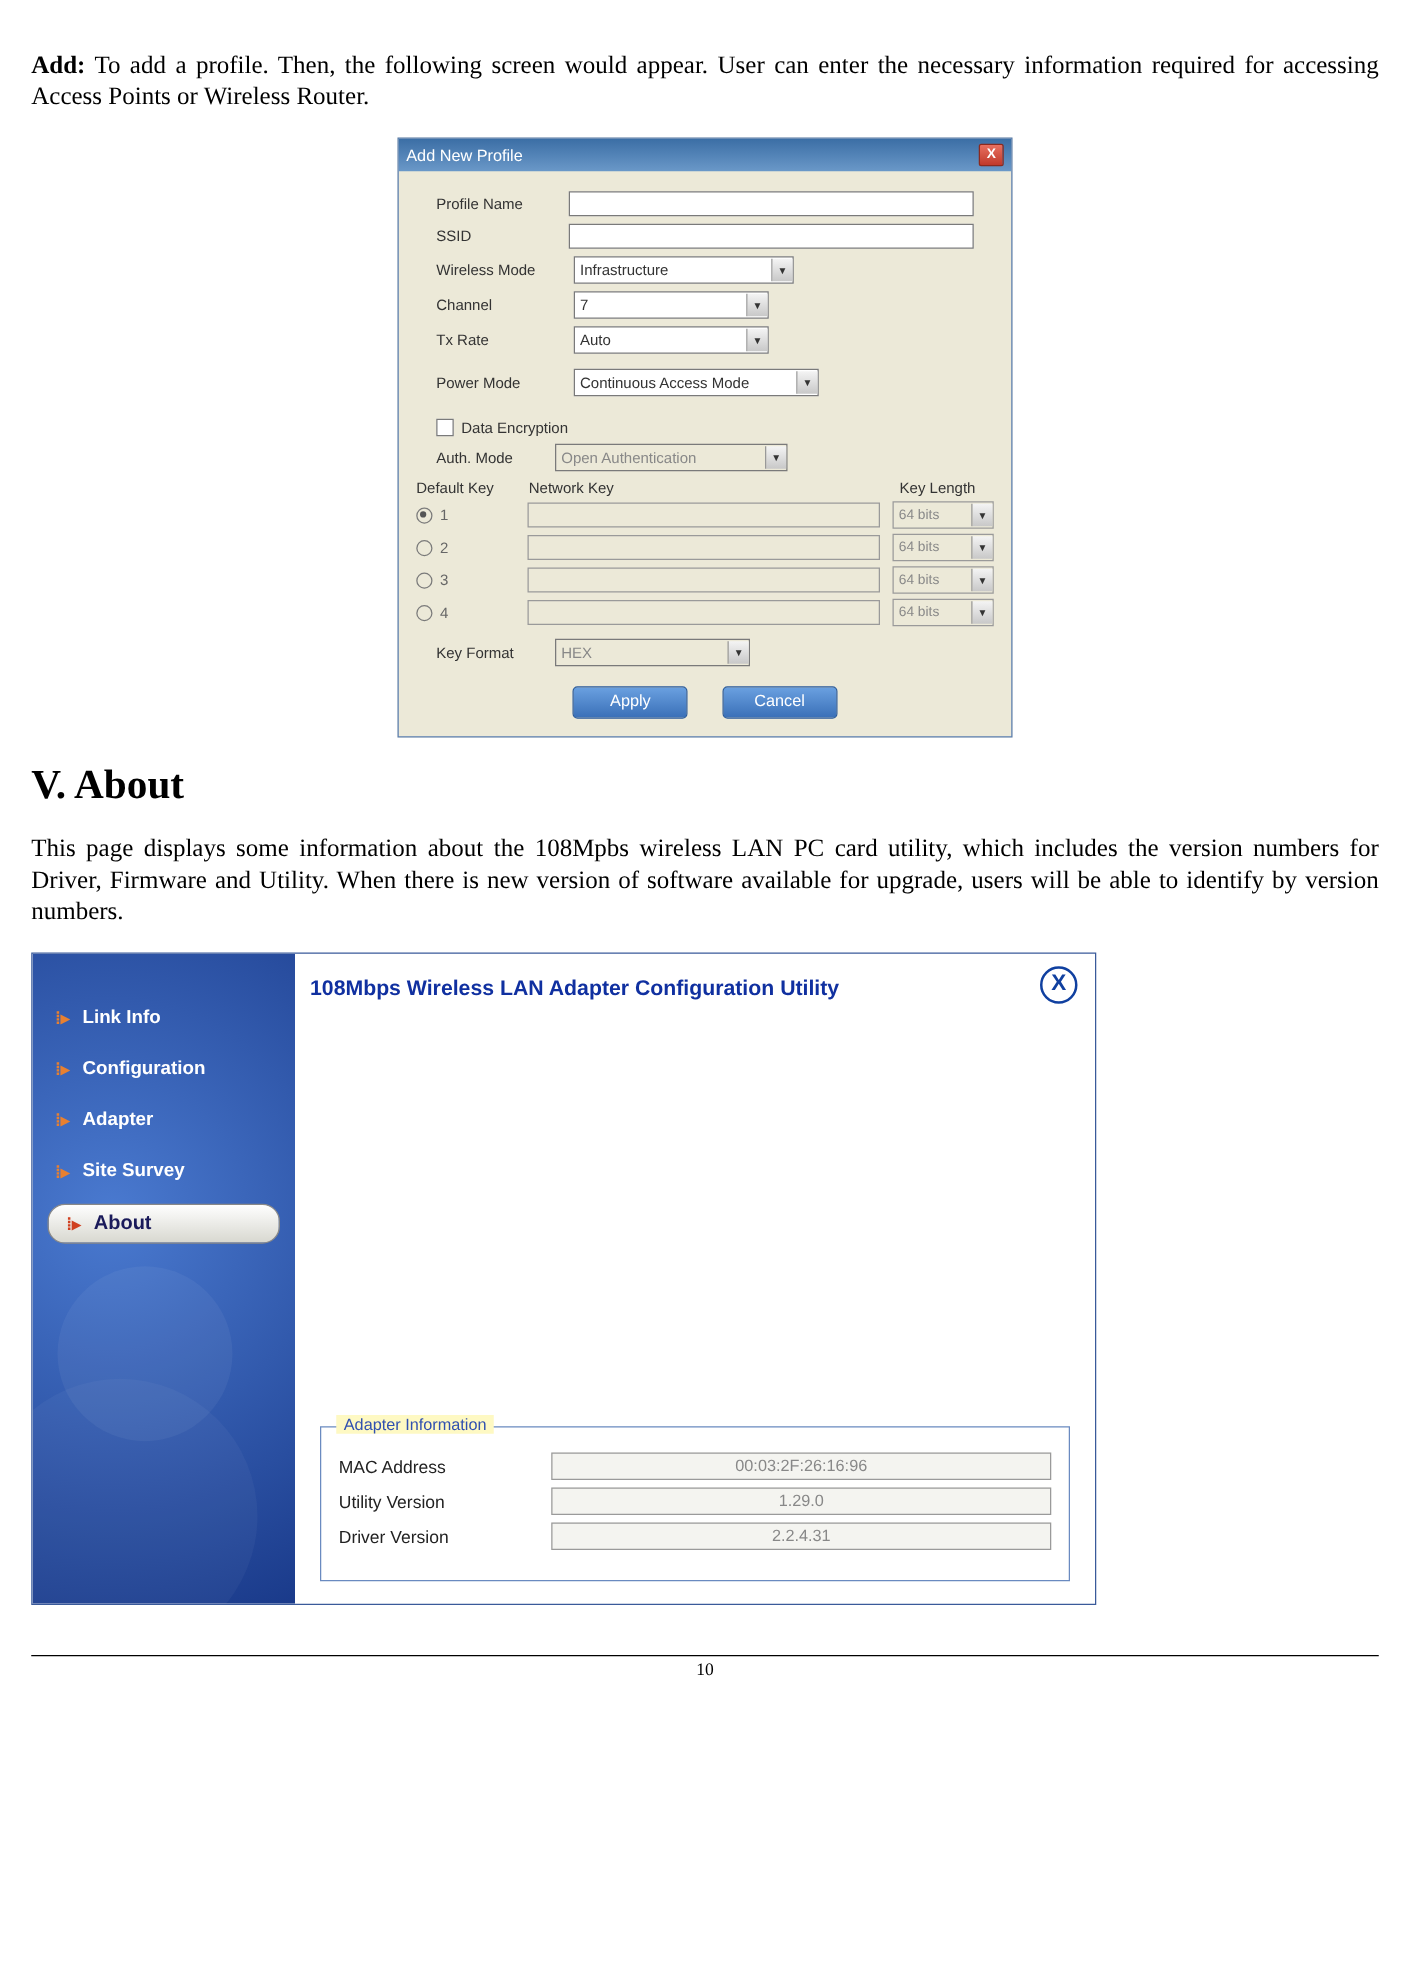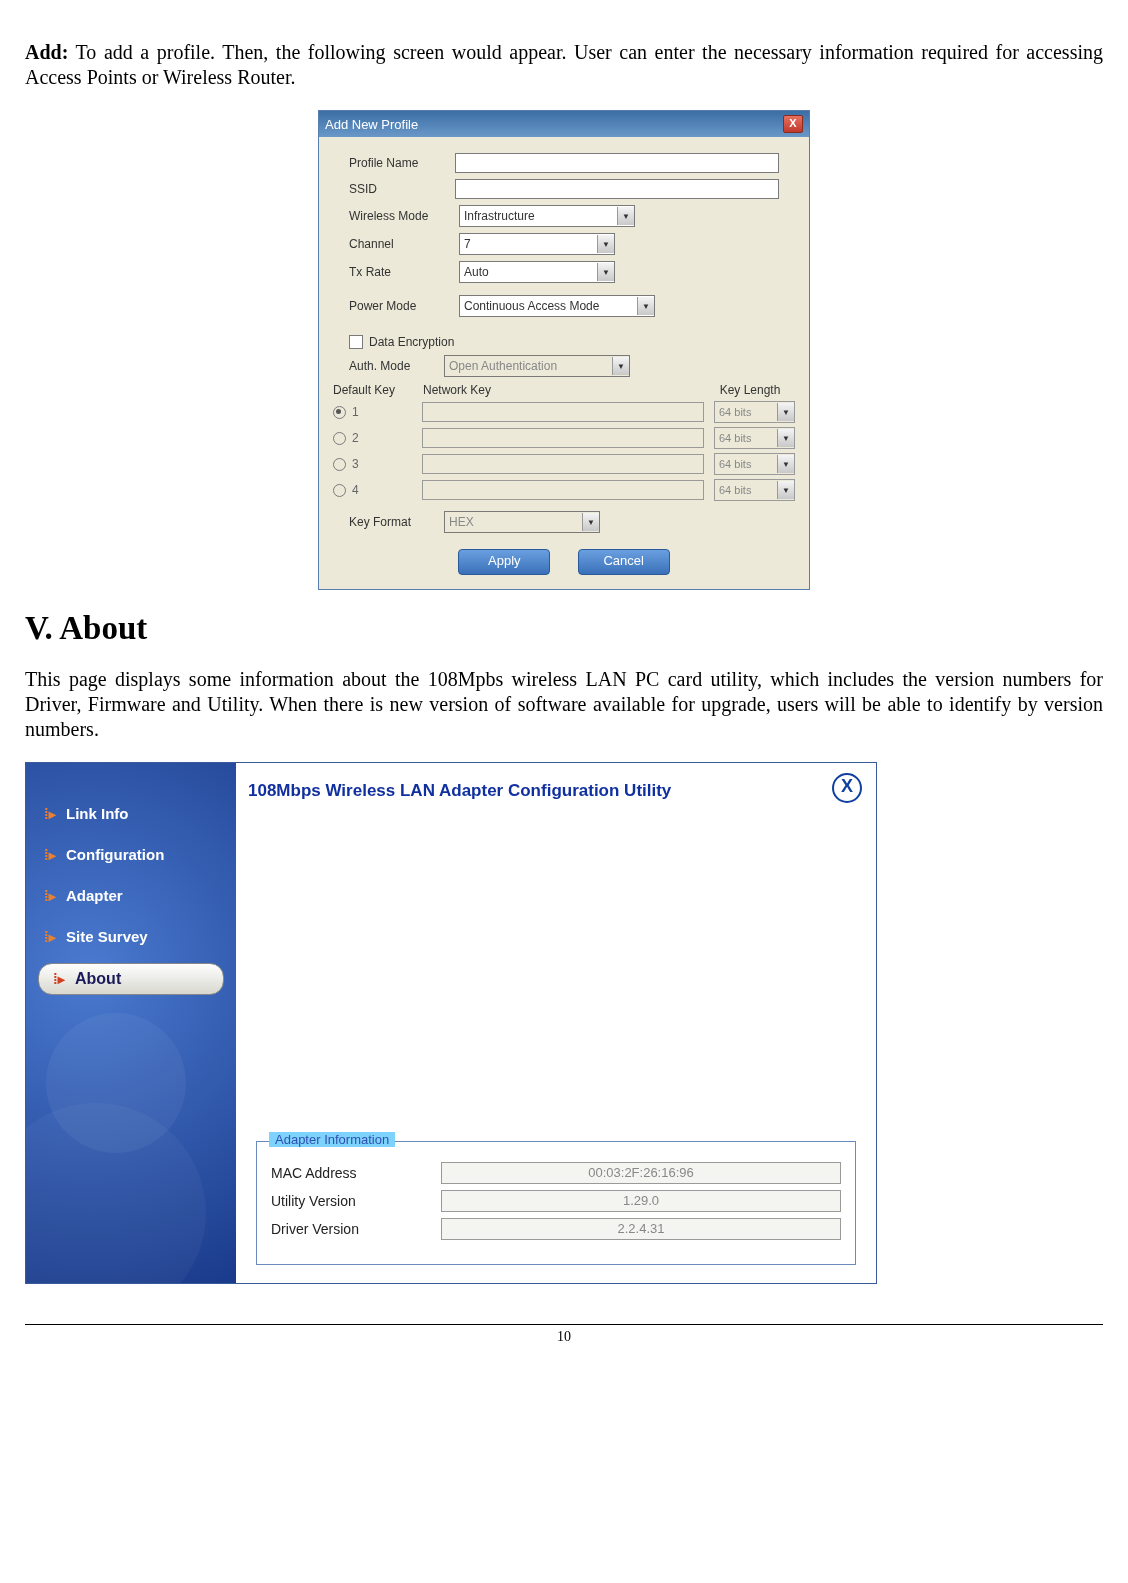--- a/index.html
+++ b/index.html
@@ -273,21 +273,21 @@
     left: 20px;
     right: 20px;
     bottom: 18px;
     border: 1px solid #6a8ac0;
     padding: 14px 14px 18px 14px;
   }
   .fieldset-legend {
     position: absolute;
     top: -10px;
     left: 12px;
-    background: #7dd3fc;
+    background: #fef9c3;
     padding: 0 6px;
     color: #3050b0;
     font-size: 13px;
   }
   .info-row {
     display: flex;
     align-items: center;
     margin: 6px 0;
   }
   .info-lbl {

